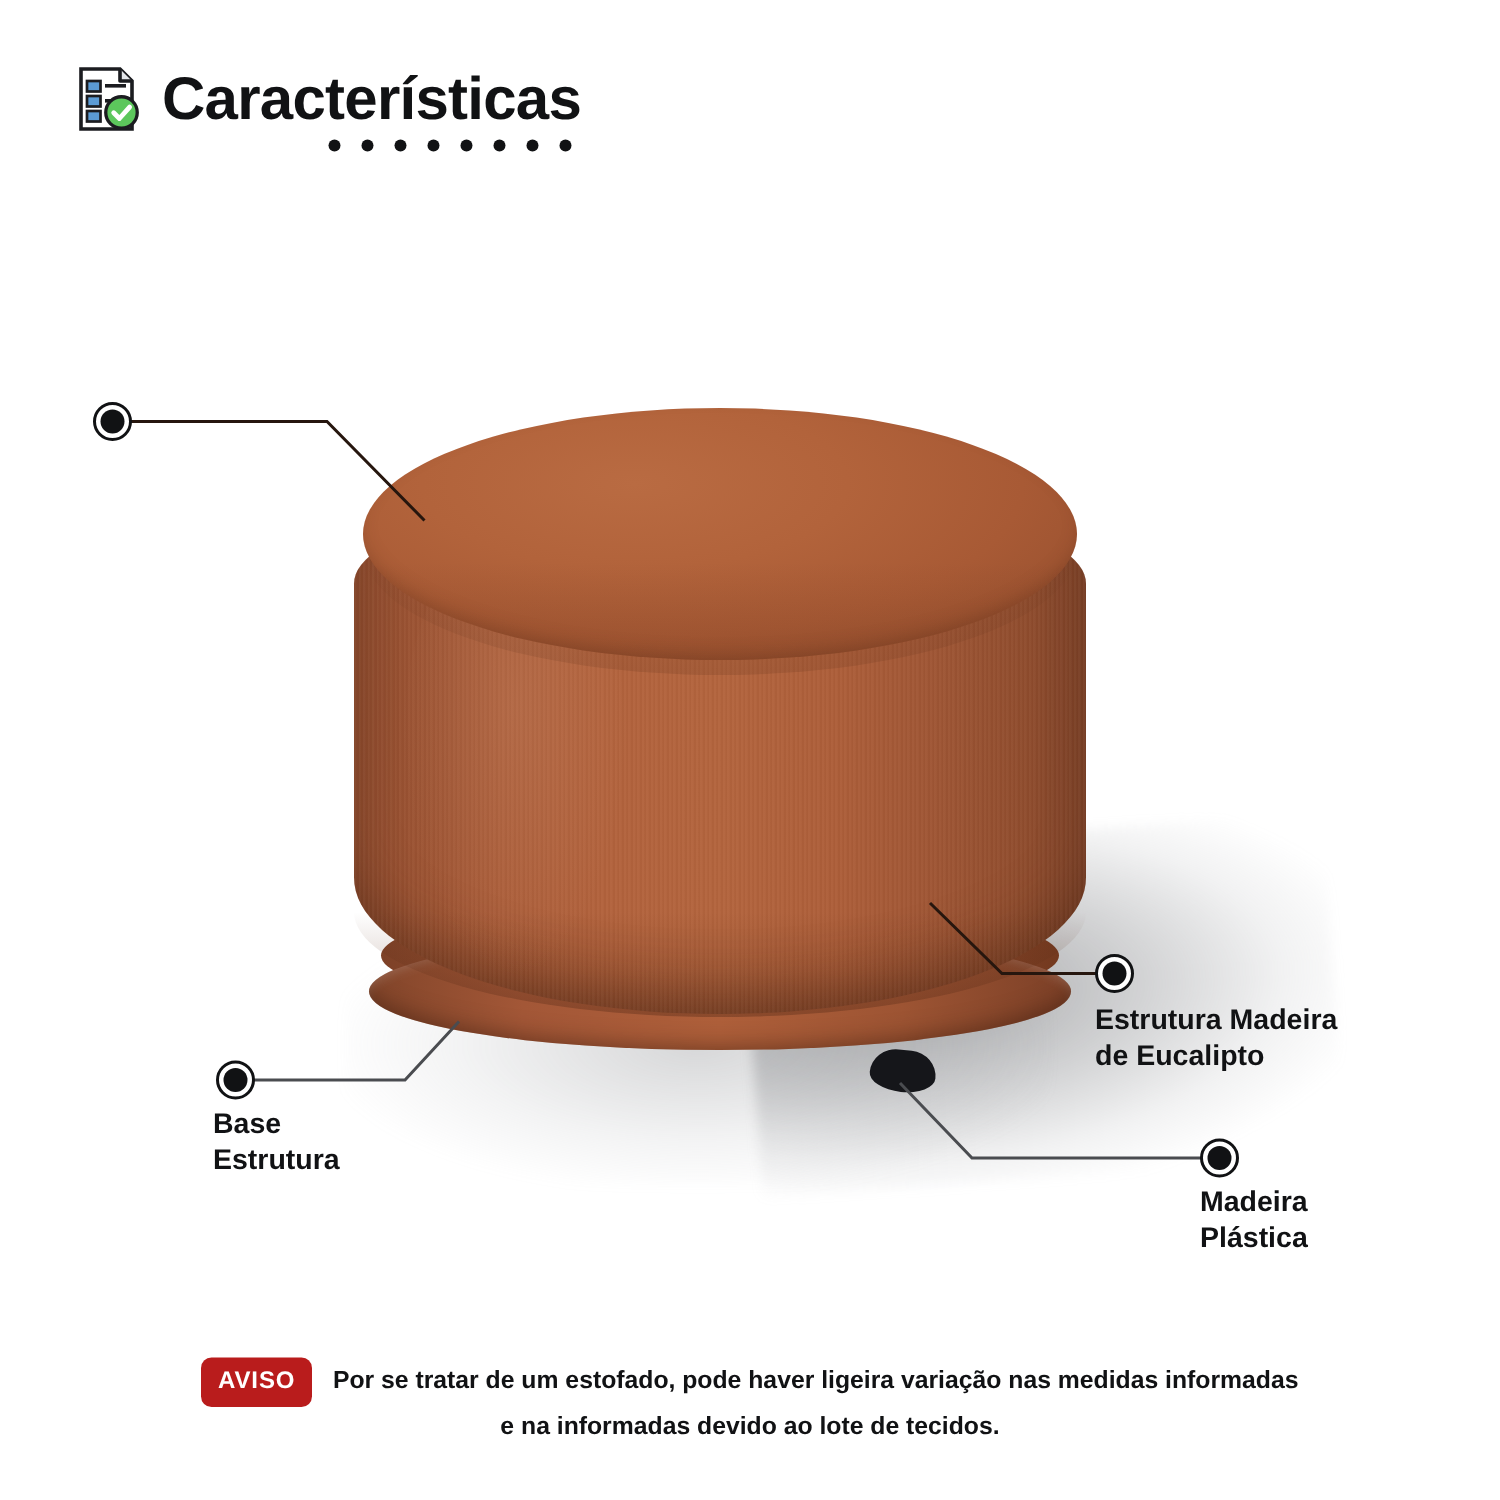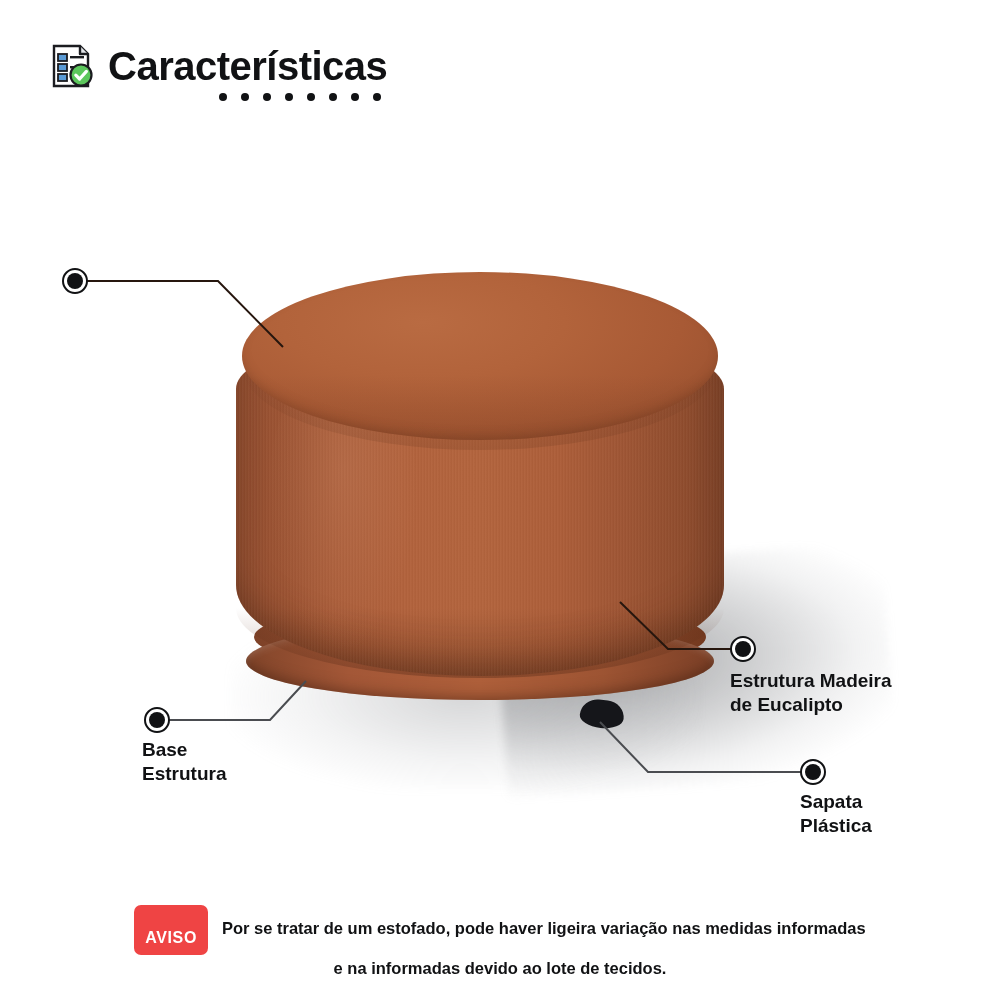--- a/index.html
+++ b/index.html
@@ -117,23 +117,23 @@
 
   .callout-label {
     position:absolute; font-size:19px; font-weight:bold; color:#111214;
     line-height:1.25; white-space:pre-line;
   }
 
   
   .notice { position:absolute; left:0; top:905px; width:1000px; text-align:center; }
   .notice-line { font-size:16.5px; font-weight:bold; color:#111214; line-height:1.6; }
   .badge {
-    display:inline-block; background:#ef4444; color:#ffffff;
+    display:inline-block; background:#b91c1c; color:#ffffff;
     font-size:16px; font-weight:bold; letter-spacing:0.6px;
-    padding:20px 11px 4px; border-radius:7px; margin-right:14px;
+    padding:3px 11px 4px; border-radius:7px; margin-right:14px;
     vertical-align:middle;
   }
 </style>
 </head>
 <body>
 
 <div class="page">
 
   <div class="header">
     <span class="doc-icon">
@@ -201,21 +201,21 @@
 
   <div class="marker" style="left:144px; top:707px;">
       <i></i>
     </div>
   <div class="callout-label" style="left:142px; top:738px;">Base
 Estrutura</div>
 
   <div class="marker" style="left:800px; top:759px;">
       <i></i>
     </div>
-  <div class="callout-label" style="left:800px; top:790px;">Sapata
+  <div class="callout-label" style="left:800px; top:790px;">Madeira
 Plástica</div>
 
   <div class="notice">
     <div class="notice-line">
       <span class="badge">AVISO</span><span>Por se tratar de um estofado, pode haver ligeira variação nas medidas informadas</span>
     </div>
     <div class="notice-line">e na informadas devido ao lote de tecidos.</div>
   </div>
 
 </div>

